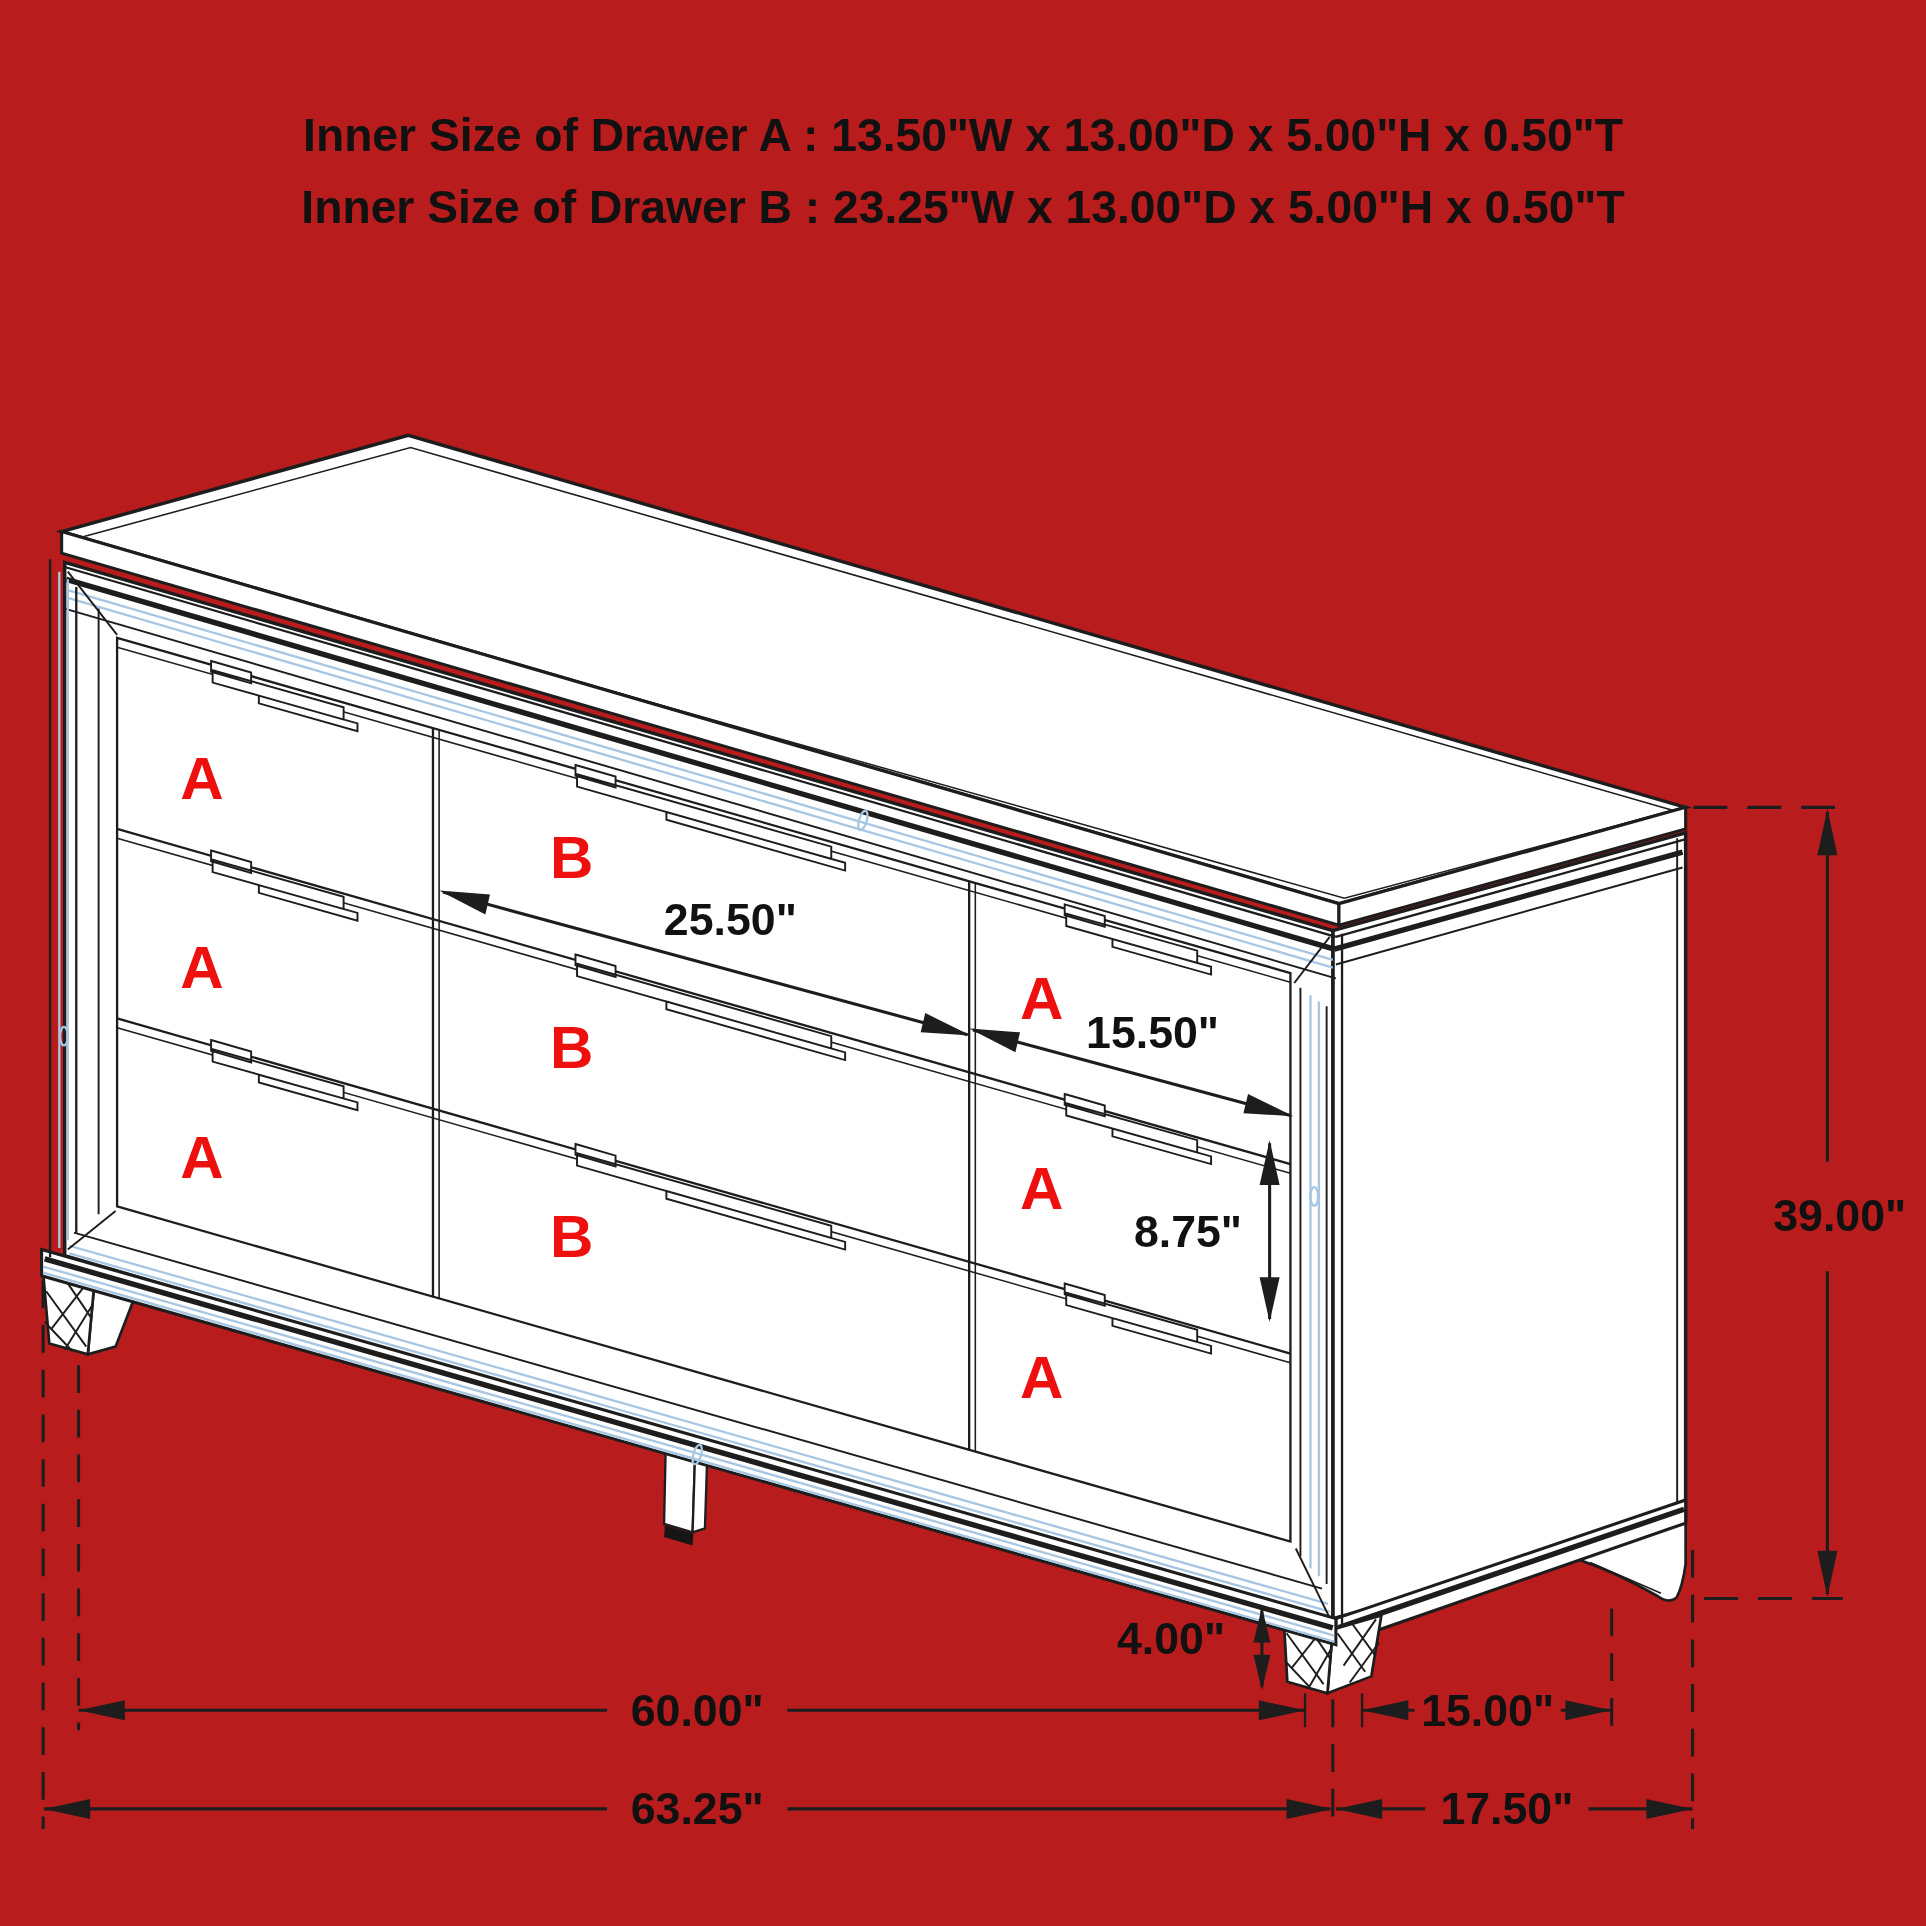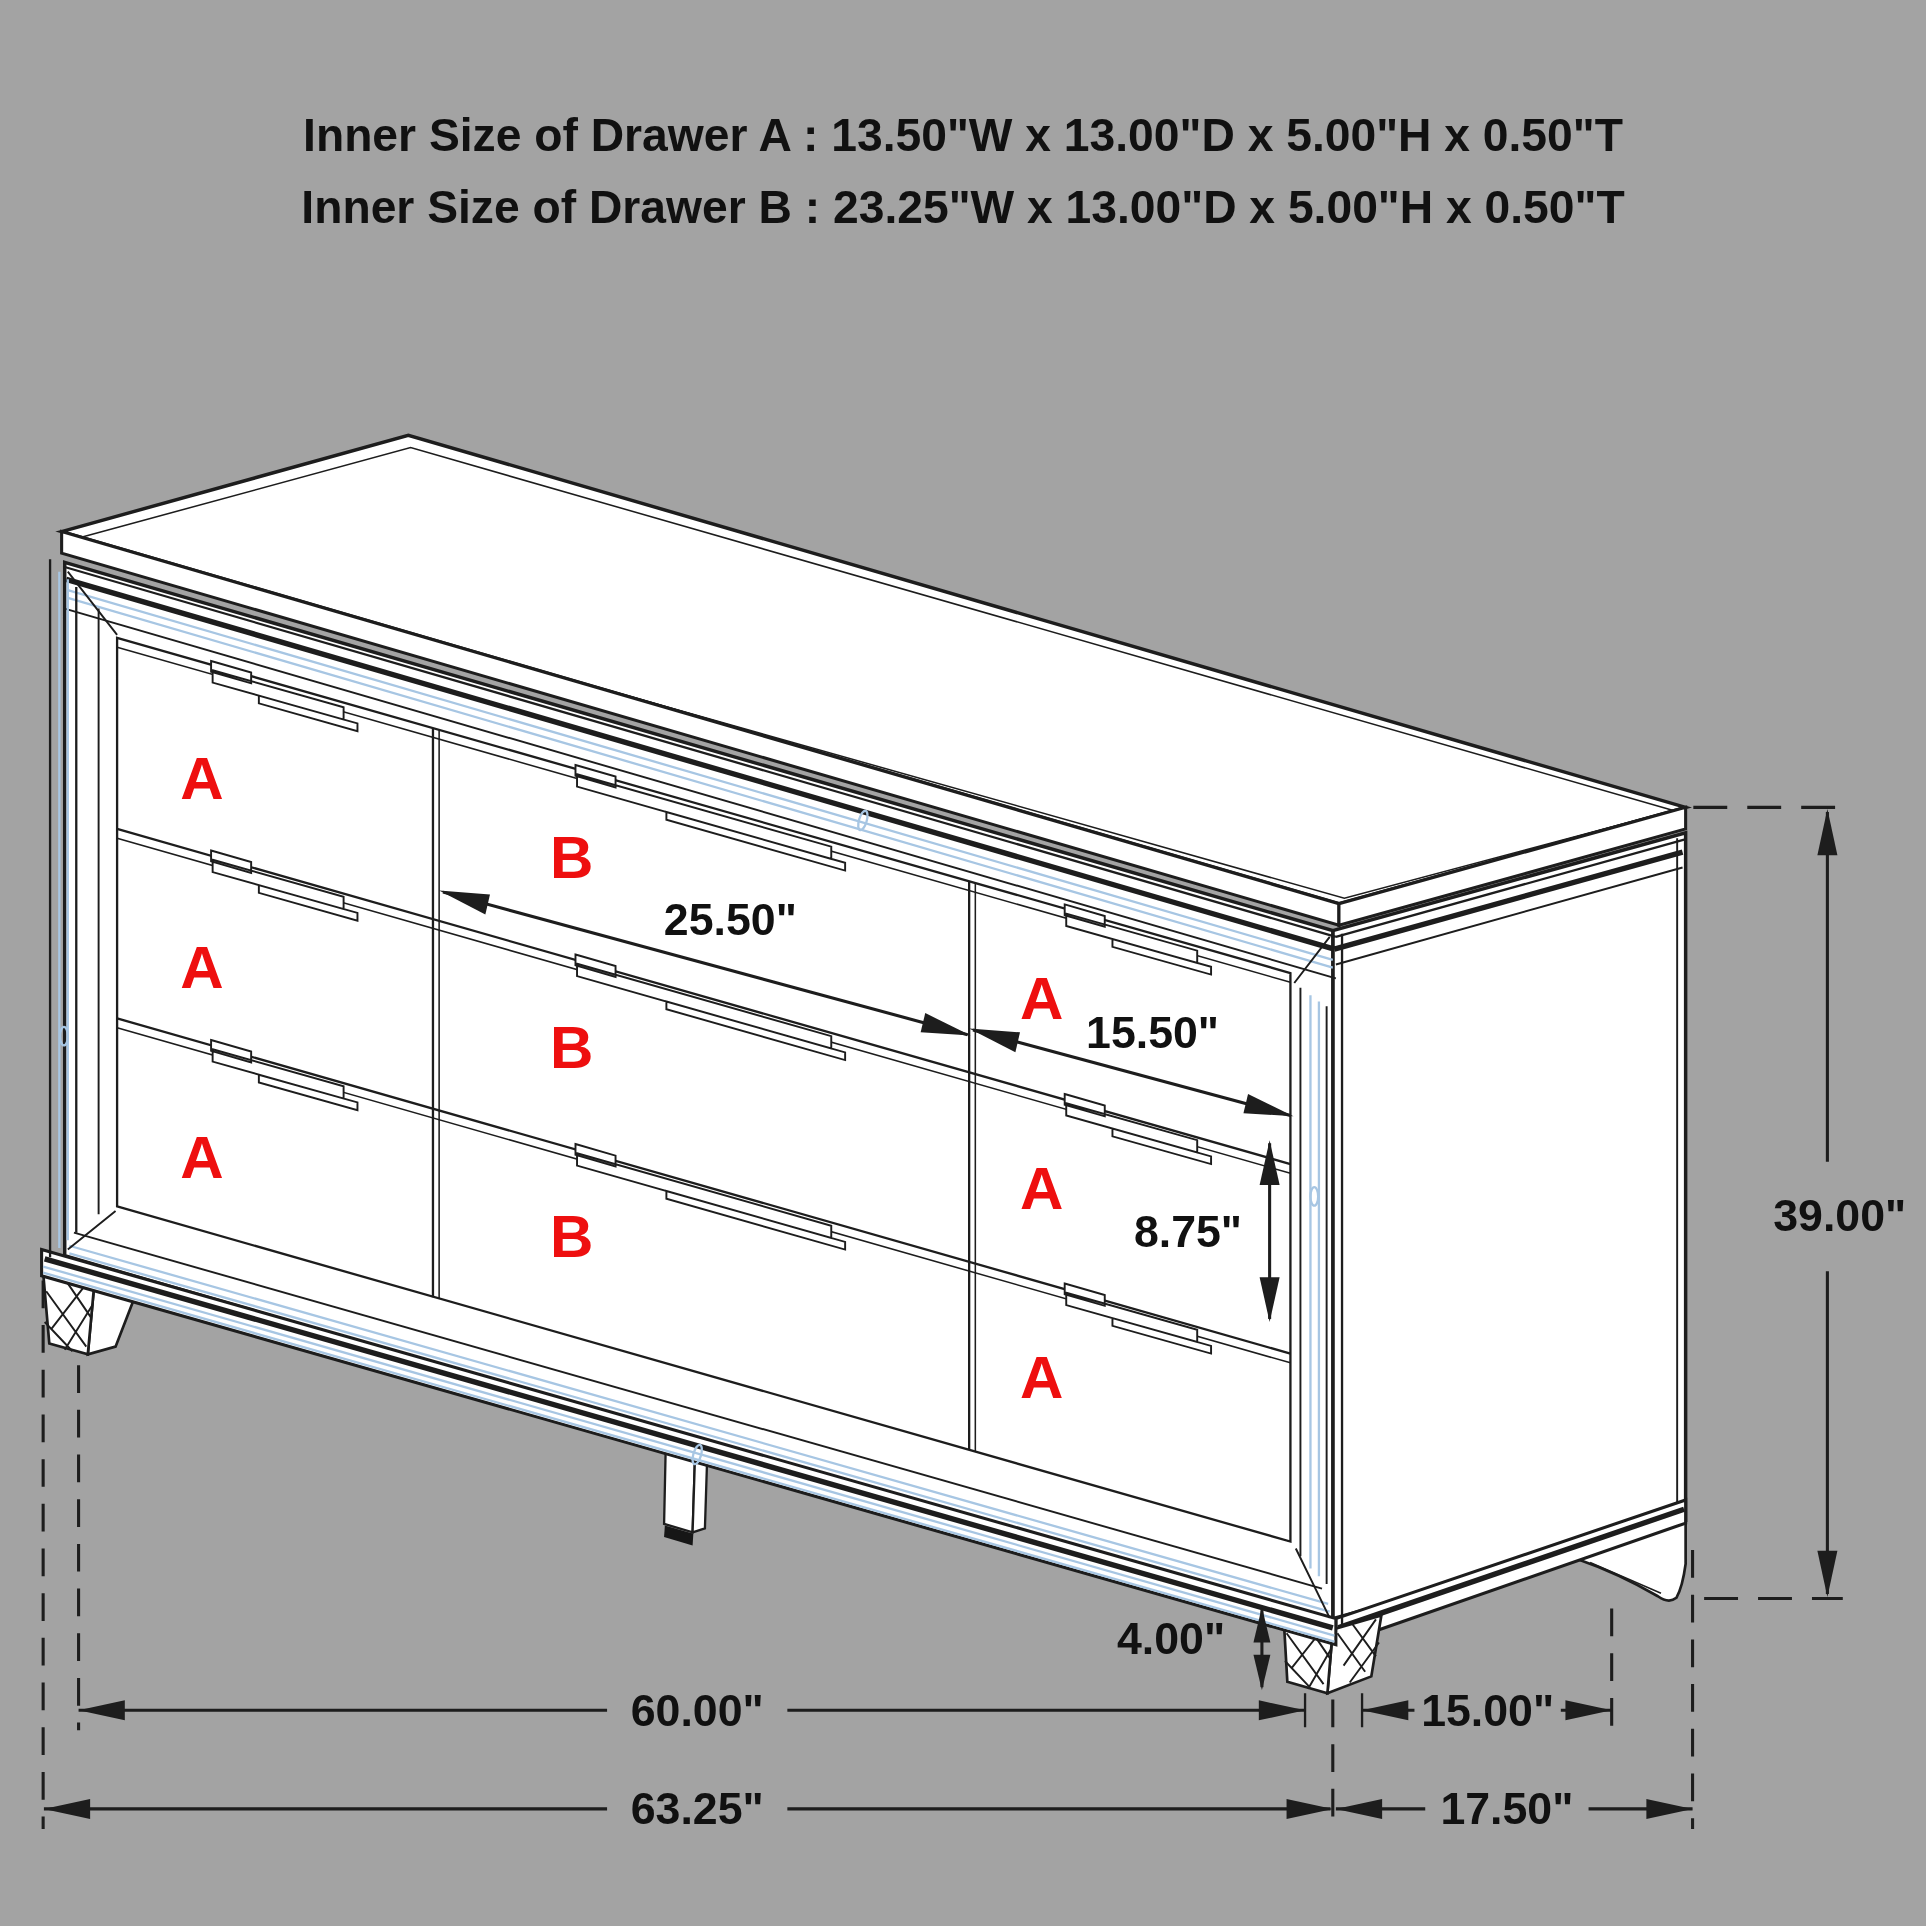--- a/index.html
+++ b/index.html
@@ -1,16 +1,16 @@
 <!DOCTYPE html>
 <html style="font-size:12.3px"><head>
 <meta charset="utf-8">
 <style>
   html,body{margin:0;padding:0;background:#fff;}
-  .page{width:1926px;height:1926px;position:relative;background:#a3a3a3;overflow:hidden;}
+  .page{width:1926px;height:1926px;position:relative;background:#b91c1c;overflow:hidden;}
   svg{display:block;}
   .ln{stroke:#1d1d1d;fill:none;stroke-linecap:butt;stroke-linejoin:miter;}
   .w2{stroke-width:2;}  .w25{stroke-width:2.5;} .w3{stroke-width:3;}
   .w35{stroke-width:3.5;} .w4{stroke-width:4;} .w45{stroke-width:4.5;}
   .w7{stroke-width:7;}
   .fill{fill:#ffffff;}
   .blu{stroke:#a7c6e3;fill:none;stroke-width:3;}
   .dsh{stroke:#1d1d1d;fill:none;stroke-width:4;stroke-dasharray:36 22;}
   .dshh{stroke:#1d1d1d;fill:none;stroke-width:4;stroke-dasharray:44 26;}
   .dim{stroke:#1d1d1d;fill:none;stroke-width:4;}

